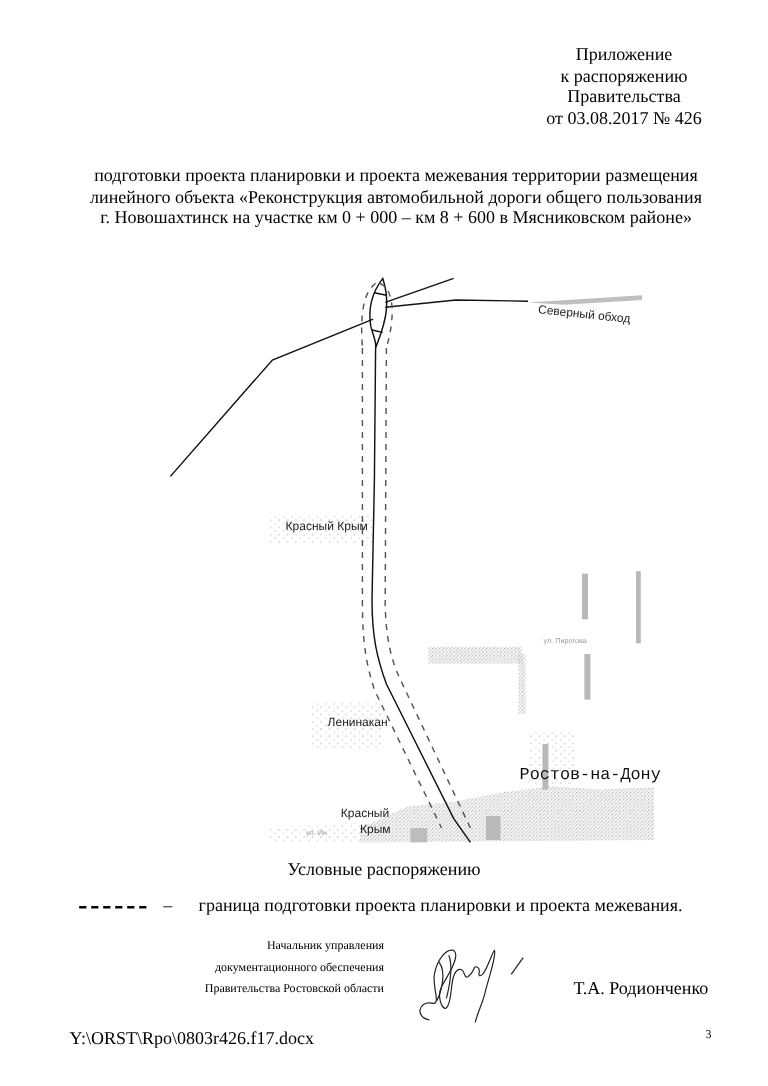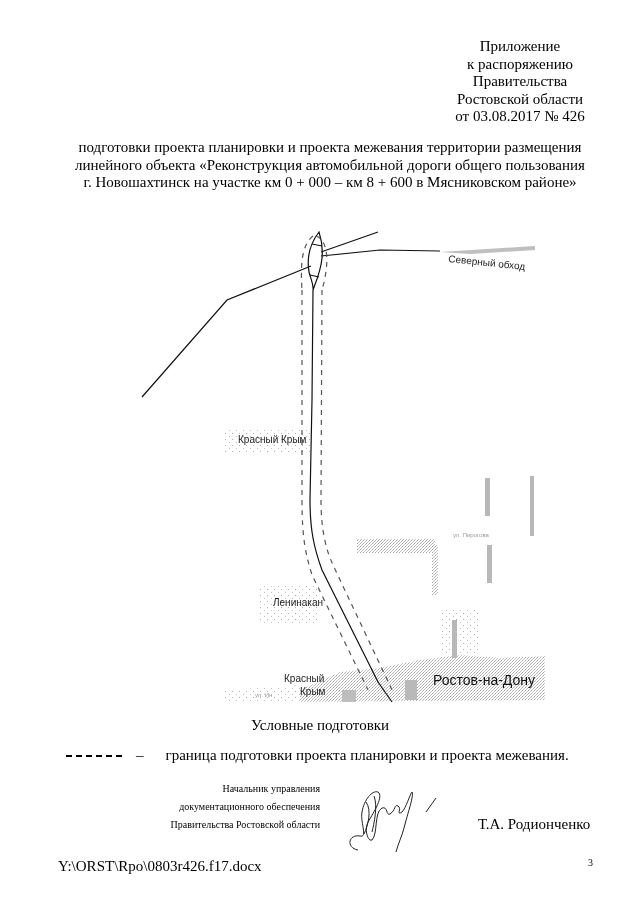--- a/index.html
+++ b/index.html
@@ -35,21 +35,20 @@
   #footer-path { left: 58px; top: 858px; font-size: 15px; white-space: nowrap; }
   #page-number { left: 588px; top: 857px; font-size: 10px; }
 </style>
 </head>
 <body>
 
 <div id="appendix" class="abs serif">
   <div>Приложение</div>
   <div>к распоряжению</div>
   <div>Правительства</div>
-  <div>Ростовской области</div>
   <div>от 03.08.2017 № 426</div>
 </div>
 
 <div id="title-block" class="abs serif">
   <div>подготовки проекта планировки и проекта межевания территории размещения</div>
   <div>линейного объекта «Реконструкция автомобильной дороги общего пользования</div>
   <div>г. Новошахтинск на участке км 0 + 000 – км 8 + 600 в Мясниковском районе»</div>
 </div>
 
 <div id="map" class="abs">
@@ -104,26 +103,26 @@
       <path d="M313,236 C 303,244 300,260 302,290"></path>
       <path d="M316,236 C 328,240 330,262 322,290"></path>
     </g>
   </svg>
 
   <div class="abs map-label" style="left:449px; top:253px; transform: rotate(6deg); transform-origin: left top;">Северный обход</div>
   <div class="abs map-label" style="left:211px; top:434px;margin-left:27px;">Красный Крым</div>
   <div class="abs map-label" style="left:273px; top:597px;">Ленинакан</div>
   <div class="abs map-label" style="left:284px; top:673px;">Красный</div>
   <div class="abs map-label" style="left:300px; top:686px;">Крым</div>
-  <div class="abs map-label big" style="left:433px; top:672px;">Ростов-на-Дону</div>
+  <div class="abs map-label big" style="left:433px; top:638px;font-family:Liberation Mono, monospace;">Ростов-на-Дону</div>
   <div class="abs street" style="left:453px; top:532px;">ул. Пирогова</div>
   <div class="abs street" style="left:255px; top:692px;">ул. Ин</div>
 </div>
 
-<div id="legend-title" class="abs serif">Условные подготовки</div>
+<div id="legend-title" class="abs serif">Условные распоряжению</div>
 <div id="legend-row" class="abs serif">
   <span id="legend-dash"></span>
   <span id="legend-sep">–</span>
   <span>граница подготовки проекта планировки и проекта межевания.</span>
 </div>
 
 <div id="signer" class="abs serif">
   <div>Начальник управления</div>
   <div>документационного обеспечения</div>
   <div>Правительства Ростовской области</div>

